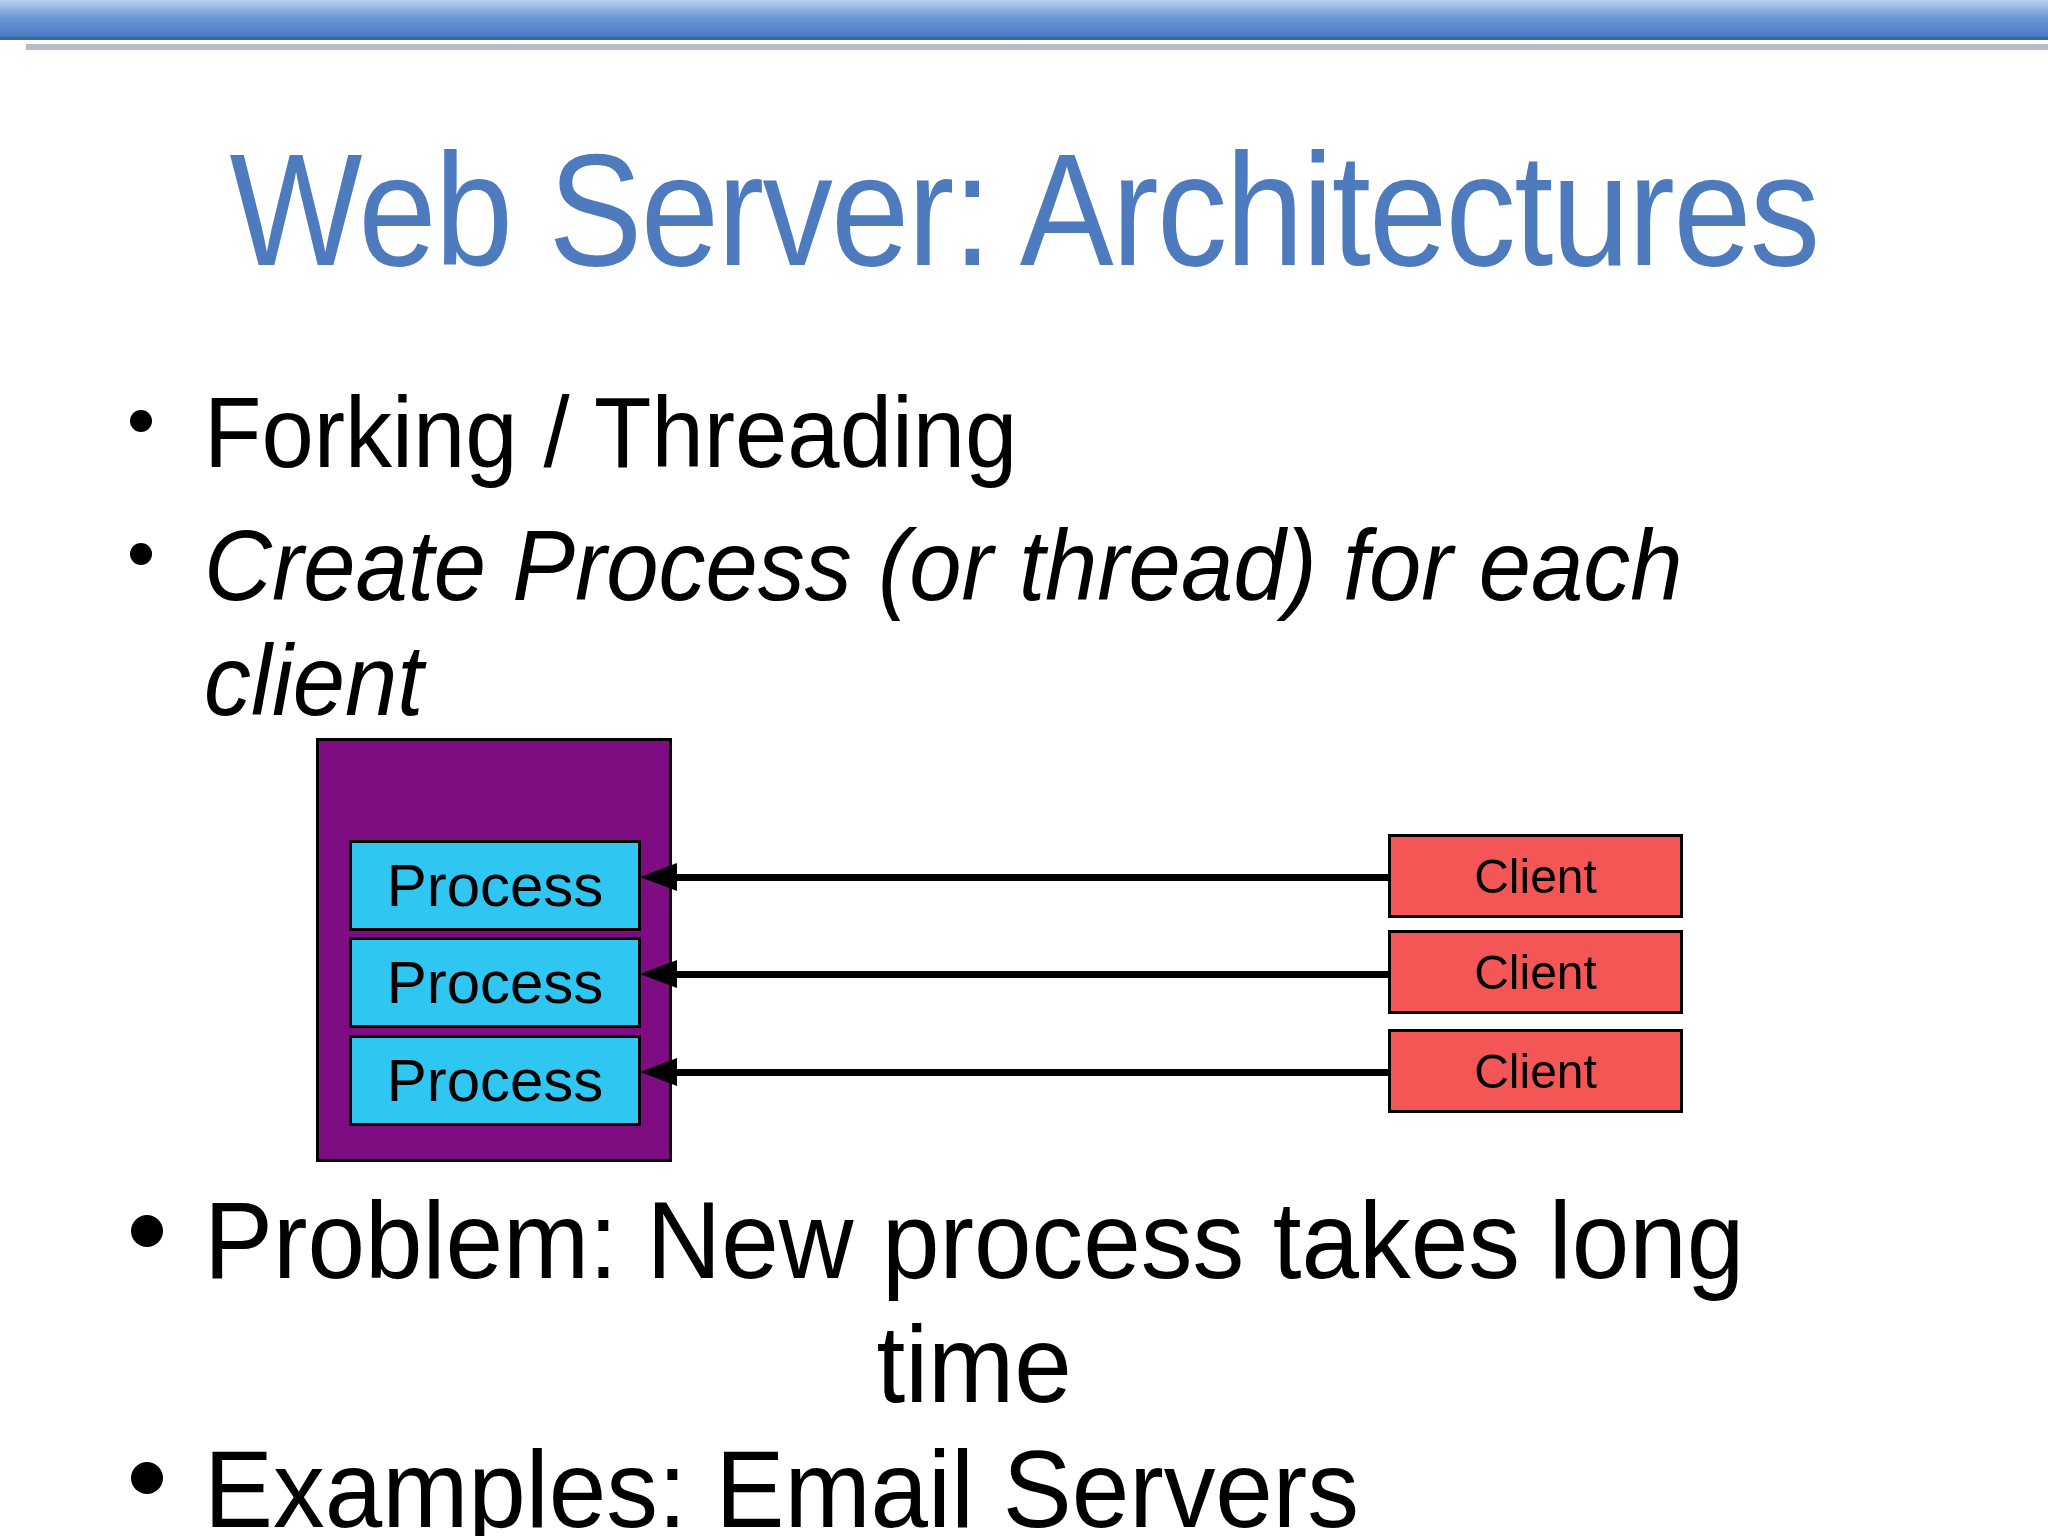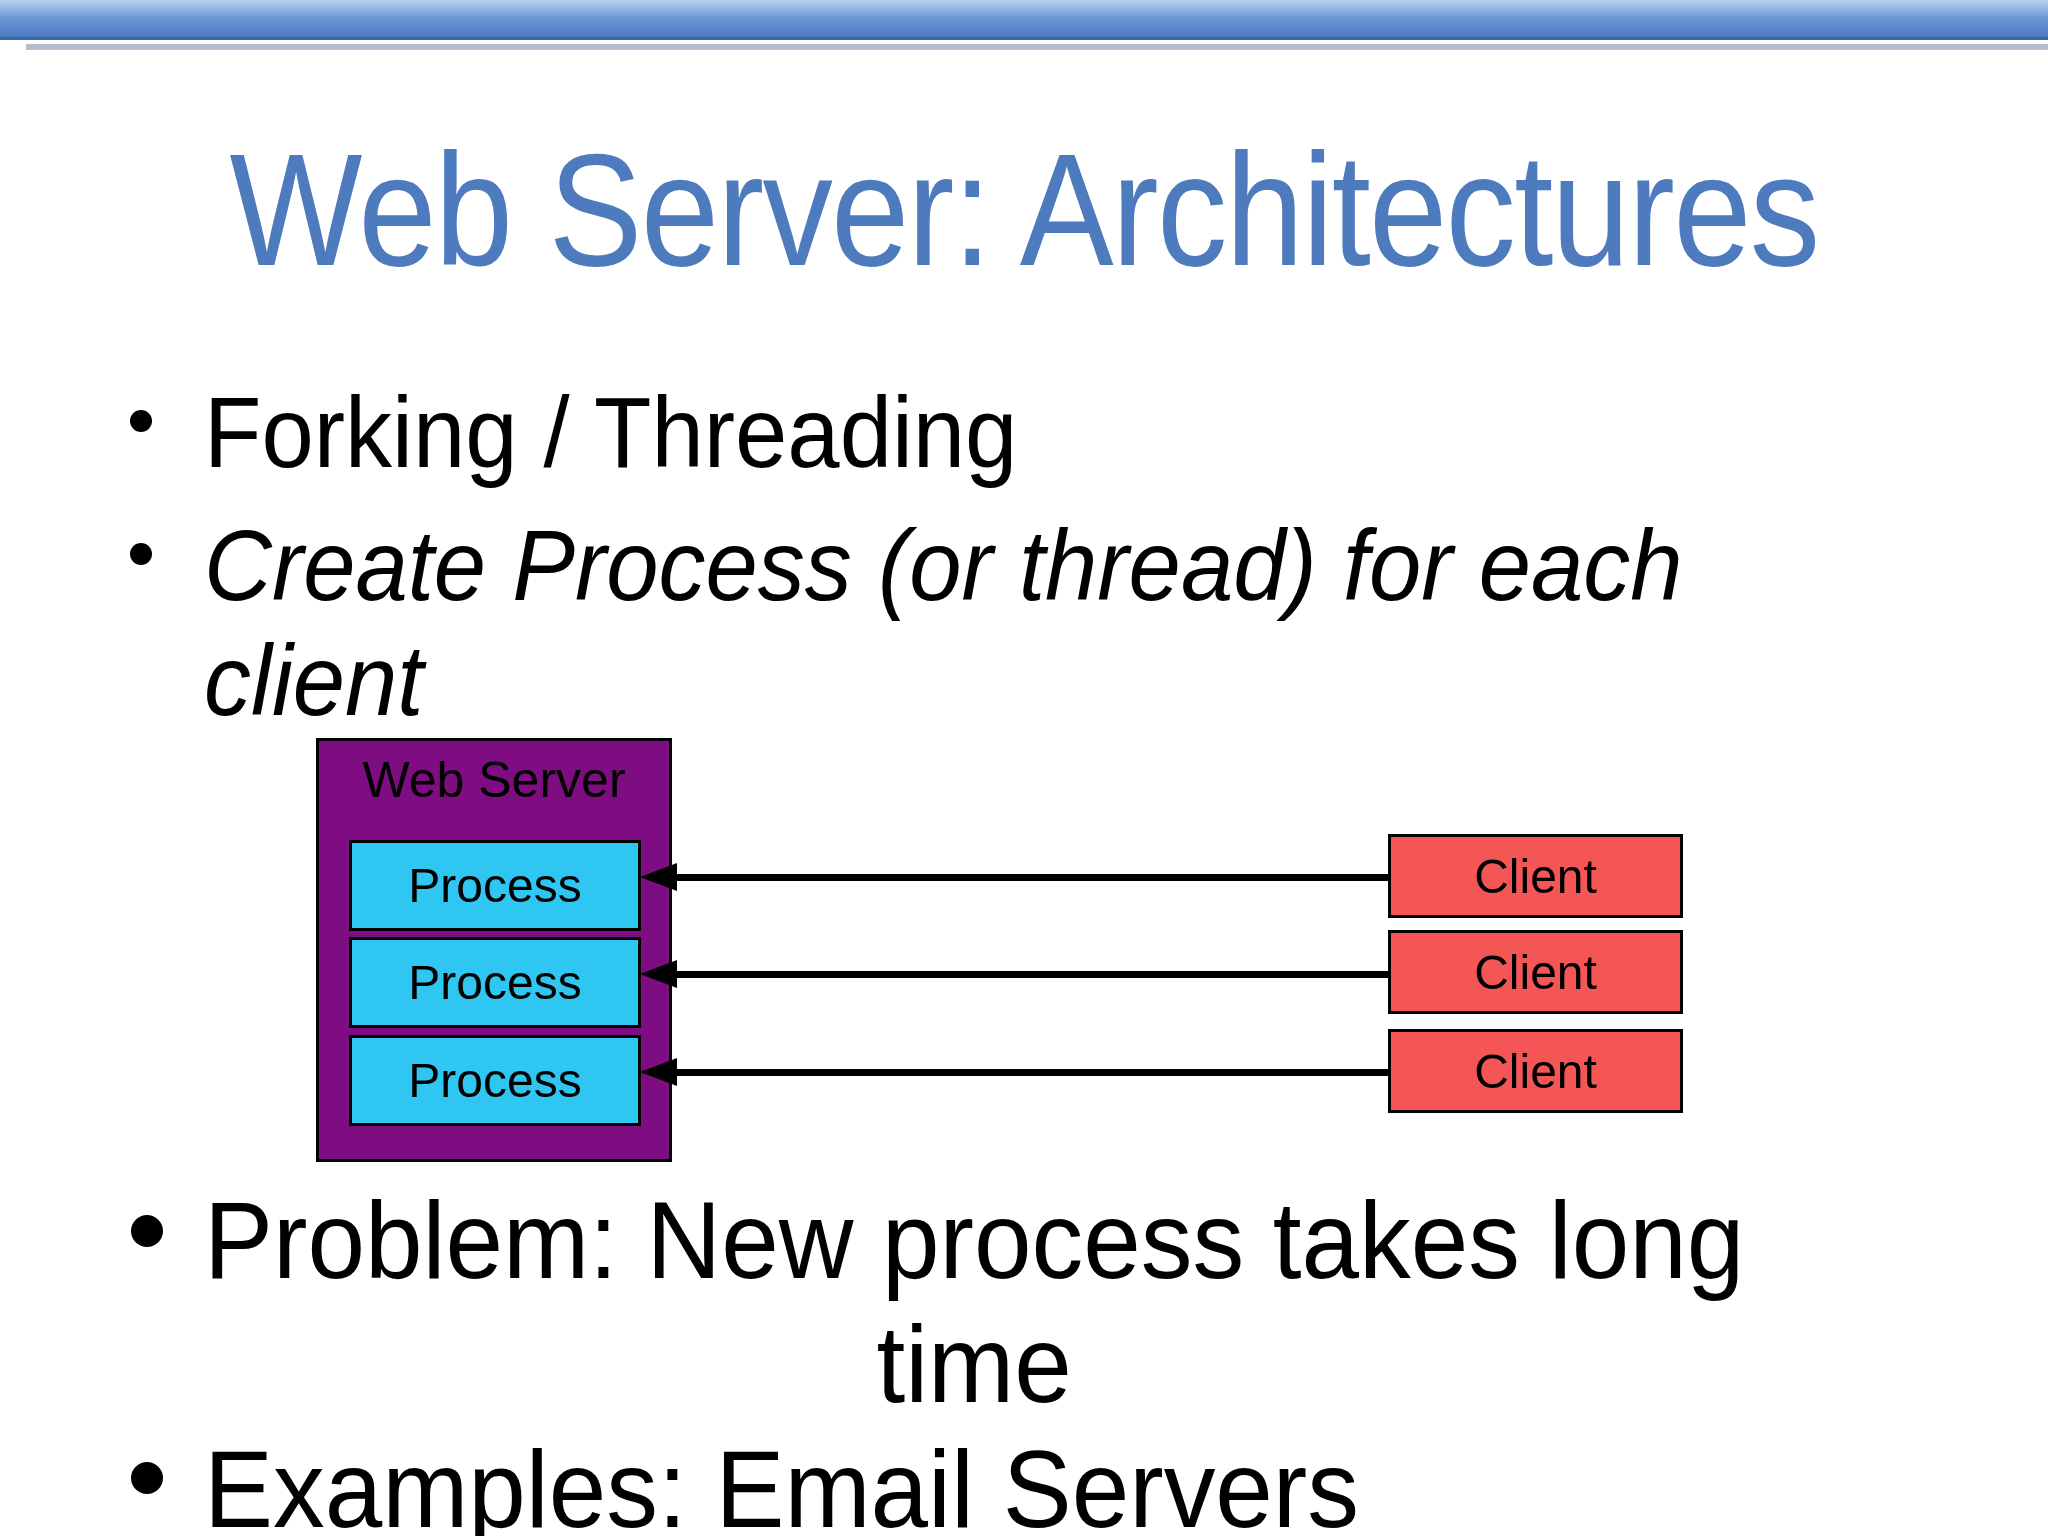--- a/index.html
+++ b/index.html
@@ -69,21 +69,21 @@
   .server-label {
     position:absolute; left:316px; top:752px; width:356px;
     text-align:center; font-size:50px; line-height:56px;
     color:var(--ink,#000);
   }
   .pbox {
     position:absolute; left:349px; width:292px; height:91px;
     background:var(--process-fill,#30c6f2);
     border:3px solid var(--ink,#000);
     display:flex; align-items:center; justify-content:center;
-    font-size:48px; color:var(--ink,#000);
+    font-size:60px; color:var(--ink,#000);
   }
   .p1 { top:840px; } .p2 { top:937px; } .p3 { top:1035px; }
 
   .cbox {
     position:absolute; left:1388px; width:295px; height:84px;
     background:var(--client-fill,#f45555);
     border:3px solid var(--ink,#000);
     display:flex; align-items:center; justify-content:center;
     font-size:48px; color:var(--ink,#000);
   }
@@ -117,21 +117,20 @@
     <div class="line">Forking / Threading</div>
   </div>
 
   <span class="dot dot-sm d2"></span>
   <div class="bullet top-b b2">
     <div class="line">Create Process (or thread) for each</div>
     <div class="line">client</div>
   </div>
 
   <div class="server-box"></div>
-  <div class="server-label">Web Server</div>
 
   <div class="pbox p1">Process</div>
   <div class="pbox p2">Process</div>
   <div class="pbox p3">Process</div>
 
   <div class="cbox c1">Client</div>
   <div class="cbox c2">Client</div>
   <div class="cbox c3">Client</div>
 
   <div class="arrow a1"></div>

